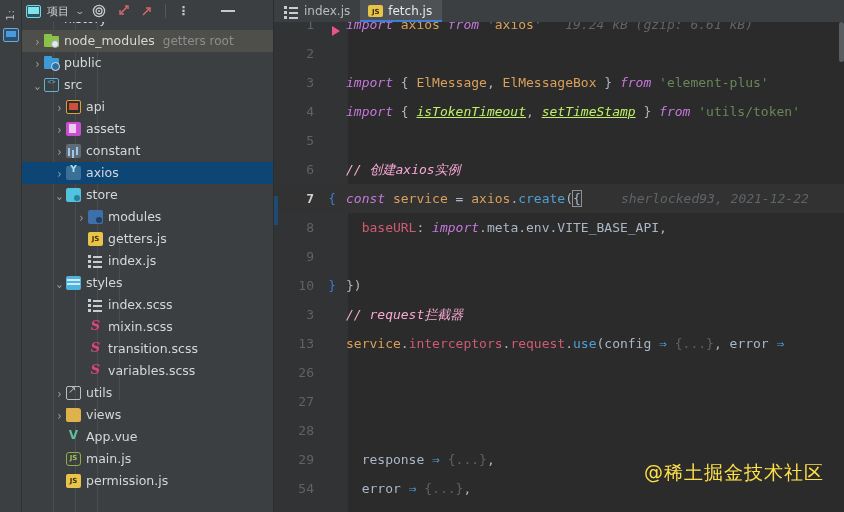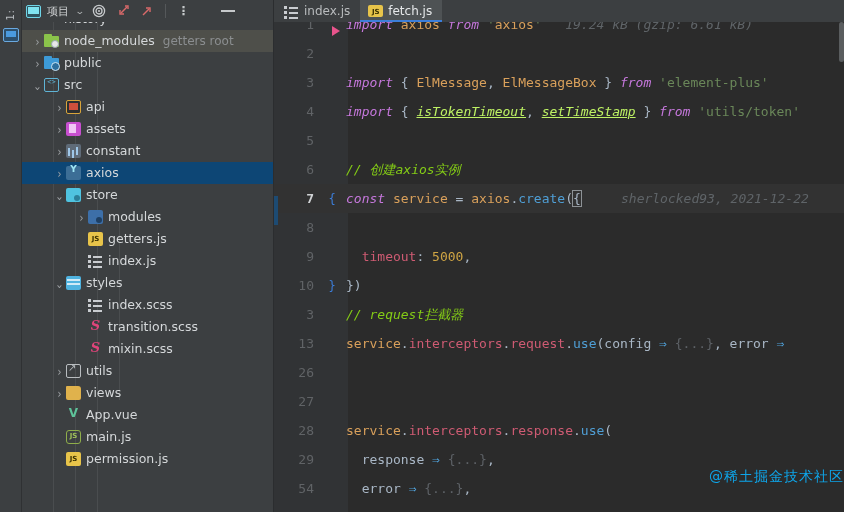--- a/index.html
+++ b/index.html
@@ -331,38 +331,38 @@
     z-index:3;
   }
   .curline-bar {
     position:absolute; left:0; width:4px; height:29px; background:#1d4b73; z-index:3;
   }
   .kw2  { color:#c678dd; font-style:italic; }
   .id   { color:#d9a05b; }
   .idi  { color:#bef264; font-style:italic;text-decoration:underline; }
   .str  { color:#6a8759; }
   .num  { color:#cfa544; }
-  .cmt  { color:#84cc16; font-style:italic; }
+  .cmt  { color:#f9a8d4; font-style:italic; }
   .prop { color:#cf5b73; }
   .fn   { color:#4f9fd6; }
   .hint { color:#5f6468; font-style:italic; }
   .ellip{ color:#5d6166; }
   .cursor-box {
     display:inline-block;
     border:1px solid #8d9296;
     margin-left:-1px;
     padding:0 0px;
     color:#a9b7c6;
   }
 
   .watermark {
     position:absolute;
-    right:0; bottom:26px;
-    font-size:14px;
-    color:#0ea5e9;
+    right:20px; bottom:26px;
+    font-size:19px;
+    color:#fde047;
     font-family:"DejaVu Sans","Liberation Sans",sans-serif;
     letter-spacing:1px;
     z-index:5;
   }
   .scroll-v {
     position:absolute; right:0; top:0; width:5px; height:40px;
     background:#5a5d5f; border-radius:3px;
   }
 </style>
 </head>
@@ -503,27 +503,33 @@
           <div class="row">
             <span style="flex: 0 0 53px;"></span>
             <span class="arrow none">›</span>
             <span class="ico ic-list"></span>
             <span class="lbl">index.scss</span>
           </div>
           <div class="row">
             <span style="flex: 0 0 53px;"></span>
             <span class="arrow none">›</span>
             <span class="ico ic-scss"></span>
+            <span class="lbl">mixin.scss</span>
+          </div>
+          <div class="row">
+            <span style="flex: 0 0 53px;"></span>
+            <span class="arrow none">›</span>
+            <span class="ico ic-scss"></span>
             <span class="lbl">transition.scss</span>
           </div>
           <div class="row">
             <span style="flex: 0 0 53px;"></span>
             <span class="arrow none">›</span>
             <span class="ico ic-scss"></span>
-            <span class="lbl">mixin.scss</span>
+            <span class="lbl">variables.scss</span>
           </div>
           <div class="row">
             <span style="flex: 0 0 31px;"></span>
             <span class="arrow">›</span>
             <span class="ico ic-utils"></span>
             <span class="lbl">utils</span>
           </div>
           <div class="row">
             <span style="flex: 0 0 31px;"></span>
             <span class="arrow">›</span>
@@ -570,28 +576,28 @@
       <div class="gut-marker"></div>
       <div class="curline-bar" style="top:174px"></div>
       <div class="lines" id="code-lines" style="margin-top: -12px;">
           <div class="cl"><span class="ln">1</span><span class="fold"></span><span class="code"><span class="kw2">import</span> <span class="id">axios</span> <span class="kw2">from</span> <span class="str">'<span class="id">axios</span>'</span><span class="hint">   19.24 kB (gzip: 6.61 kB)</span></span></div>
           <div class="cl"><span class="ln">2</span><span class="fold"></span></div>
           <div class="cl"><span class="ln">3</span><span class="fold"></span><span class="code"><span class="kw2">import</span> { <span class="id">ElMessage</span>, <span class="id">ElMessageBox</span> } <span class="kw2">from</span> <span class="str">'element-plus'</span></span></div>
           <div class="cl"><span class="ln">4</span><span class="fold"></span><span class="code"><span class="kw2">import</span> { <span class="idi">isTokenTimeout</span>, <span class="idi">setTimeStamp</span> } <span class="kw2">from</span> <span class="str">'utils/token'</span></span></div>
           <div class="cl"><span class="ln">5</span><span class="fold"></span><span class="code"></span></div>
           <div class="cl"><span class="ln">6</span><span class="fold"></span><span class="code"><span class="cmt">// 创建axios实例</span></span></div>
           <div class="cl cur"><span class="ln">7</span><span class="fold">{</span><span class="code"><span class="kw2">const</span> <span class="id">service</span> = <span class="id">axios</span>.<span class="fn">create</span>(<span class="cursor-box">{</span><span class="hint">     sherlocked93, 2021-12-22</span></span></div>
-          <div class="cl"><span class="ln">8</span><span class="fold"></span></div>
-          <div class="cl"><span class="ln">9</span><span class="fold"></span><span class="code">  <span class="prop">timeout</span>: <span class="num">5000</span>,</span></div>
+          <div class="cl"><span class="ln">8</span><span class="fold"></span><span class="code">  <span class="prop">baseURL</span>: <span class="kw2">import</span>.meta.env.VITE_BASE_API,</span></div>
+          <div class="cl"><span class="ln">9</span><span class="fold"></span></div>
           <div class="cl"><span class="ln">10</span><span class="fold">}</span><span class="code">})</span></div>
           <div class="cl"><span class="ln">3</span><span class="fold"></span><span class="code"><span class="cmt">// request拦截器</span></span></div>
           <div class="cl"><span class="ln">13</span><span class="fold"></span><span class="code"><span class="id">service</span>.<span class="prop">interceptors</span>.<span class="prop">request</span>.<span class="fn">use</span>(config <span class="fn">⇒</span> <span class="ellip">{...}</span>, error <span class="fn">⇒</span></span></div>
           <div class="cl"><span class="ln">26</span><span class="fold"></span><span class="code"></span></div>
           <div class="cl"><span class="ln">27</span><span class="fold"></span></div>
-          <div class="cl"><span class="ln">28</span><span class="fold"></span><span class="code"><span class="id">service</span>.<span class="prop">interceptors</span>.<span class="prop">response</span>.<span class="fn">use</span>(</span></div>
+          <div class="cl"><span class="ln">28</span><span class="fold"></span></div>
           <div class="cl"><span class="ln">29</span><span class="fold"></span><span class="code">  response <span class="fn">⇒</span> <span class="ellip">{...}</span>,</span></div>
           <div class="cl"><span class="ln">54</span><span class="fold"></span><span class="code">  error <span class="fn">⇒</span> <span class="ellip">{...}</span>,</span></div>
         </div>
       <div class="watermark">@稀土掘金技术社区</div>
       <div class="scroll-v"></div>
     </div>
   </div>
 </div>
 
 </body></html>

